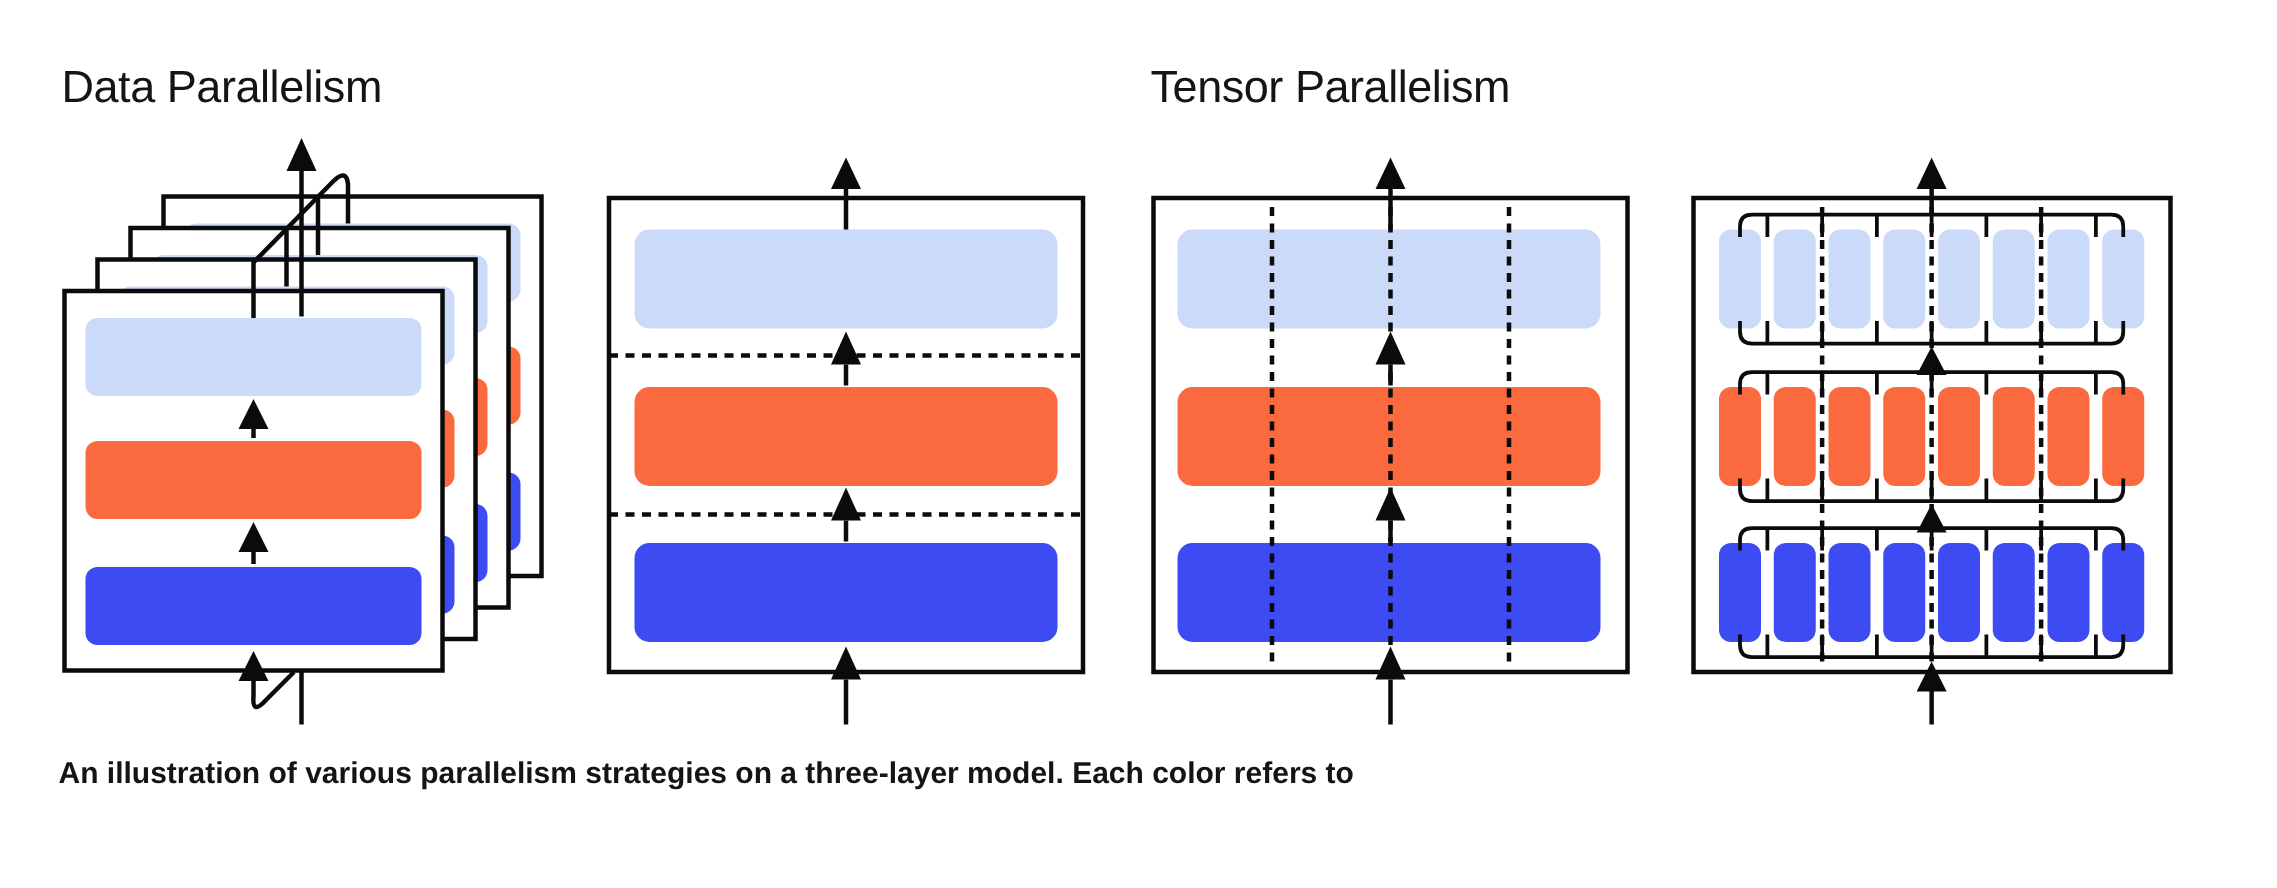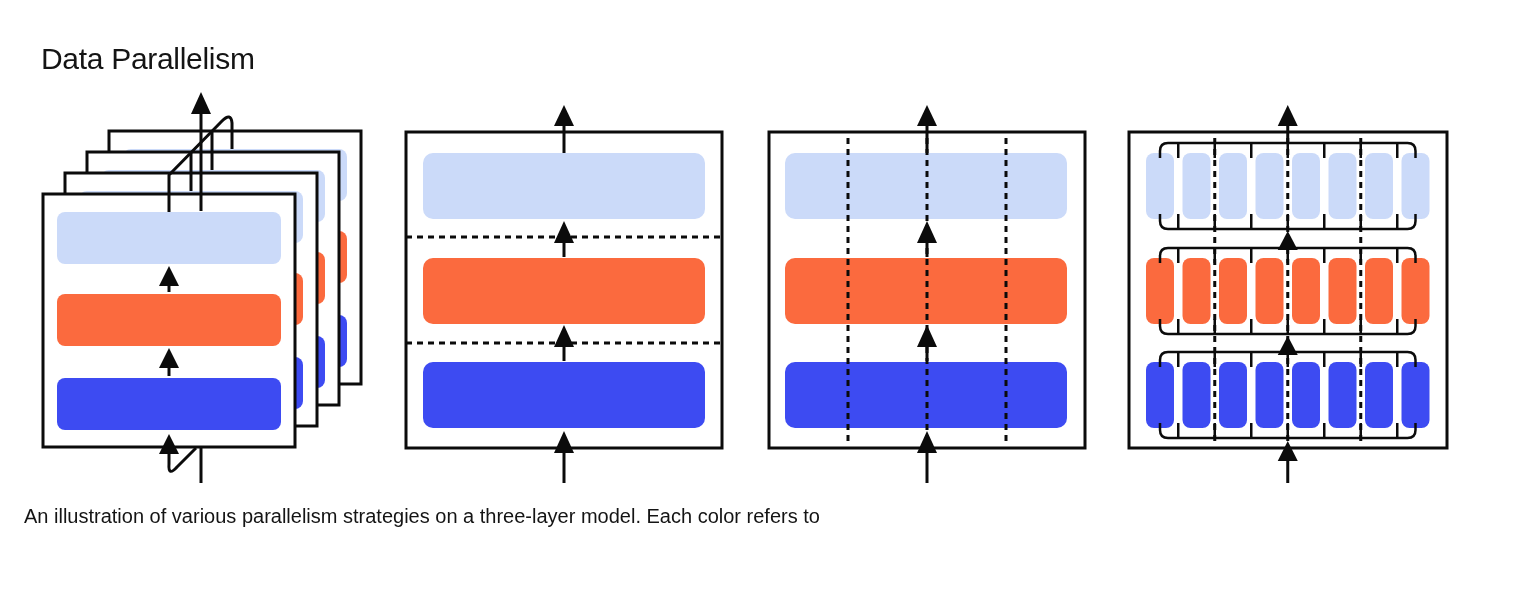--- a/index.html
+++ b/index.html
@@ -16,42 +16,44 @@
     position: absolute;
     top: 42px;
     font-size: 30px;
     font-weight: 500;
     letter-spacing: -0.3px;
     color: var(--color-text, #141414);
     white-space: nowrap;
   }
   .caption {
     position: absolute;
-    left: 24px;
+    left: 39px;
     top: 501px;
     font-size: 20px;
     line-height: 30px;
     color: var(--color-text, #141414);
+    font-weight: bold;
   }
   svg.diagram { position: absolute; left: 0; top: 0; }
   .card   { fill: #ffffff; stroke: var(--color-line, #0b0b0b); stroke-width: 3; }
   .lt     { fill: var(--color-layer_top, #cbdaf9); }
   .lm     { fill: var(--color-layer_middle, #fb6a3e); }
   .lb     { fill: var(--color-layer_bottom, #3d4bf2); }
   .stroke { fill: none; stroke: var(--color-line, #0b0b0b); stroke-width: 3; stroke-linejoin: round; }
   .comb   { fill: none; stroke: var(--color-line, #0b0b0b); stroke-width: 2.5; stroke-linejoin: round; }
   .dash   { fill: none; stroke: var(--color-line, #0b0b0b); stroke-width: 3; stroke-dasharray: 6 5; }
   .head   { fill: var(--color-line, #0b0b0b); stroke: none; }
 </style>
 </head>
 <body>
 
 <div class="canvas">
 
   <div class="panel-title" style="left:41px">Data Parallelism</div>
+  <div class="panel-title" style="left:767px">Tensor Parallelism</div>
 
   <svg class="diagram" width="1518" height="592" viewBox="0 0 1518 592">
 
     <g>
       <g>
         <rect class="card" x="109" y="131" width="252" height="253"></rect>
         <rect class="lt" x="123" y="149" width="224" height="52" rx="8"></rect>
         <rect class="lm" x="123" y="231" width="224" height="52" rx="8"></rect>
         <rect class="lb" x="123" y="315" width="224" height="52" rx="8"></rect>
       </g>

